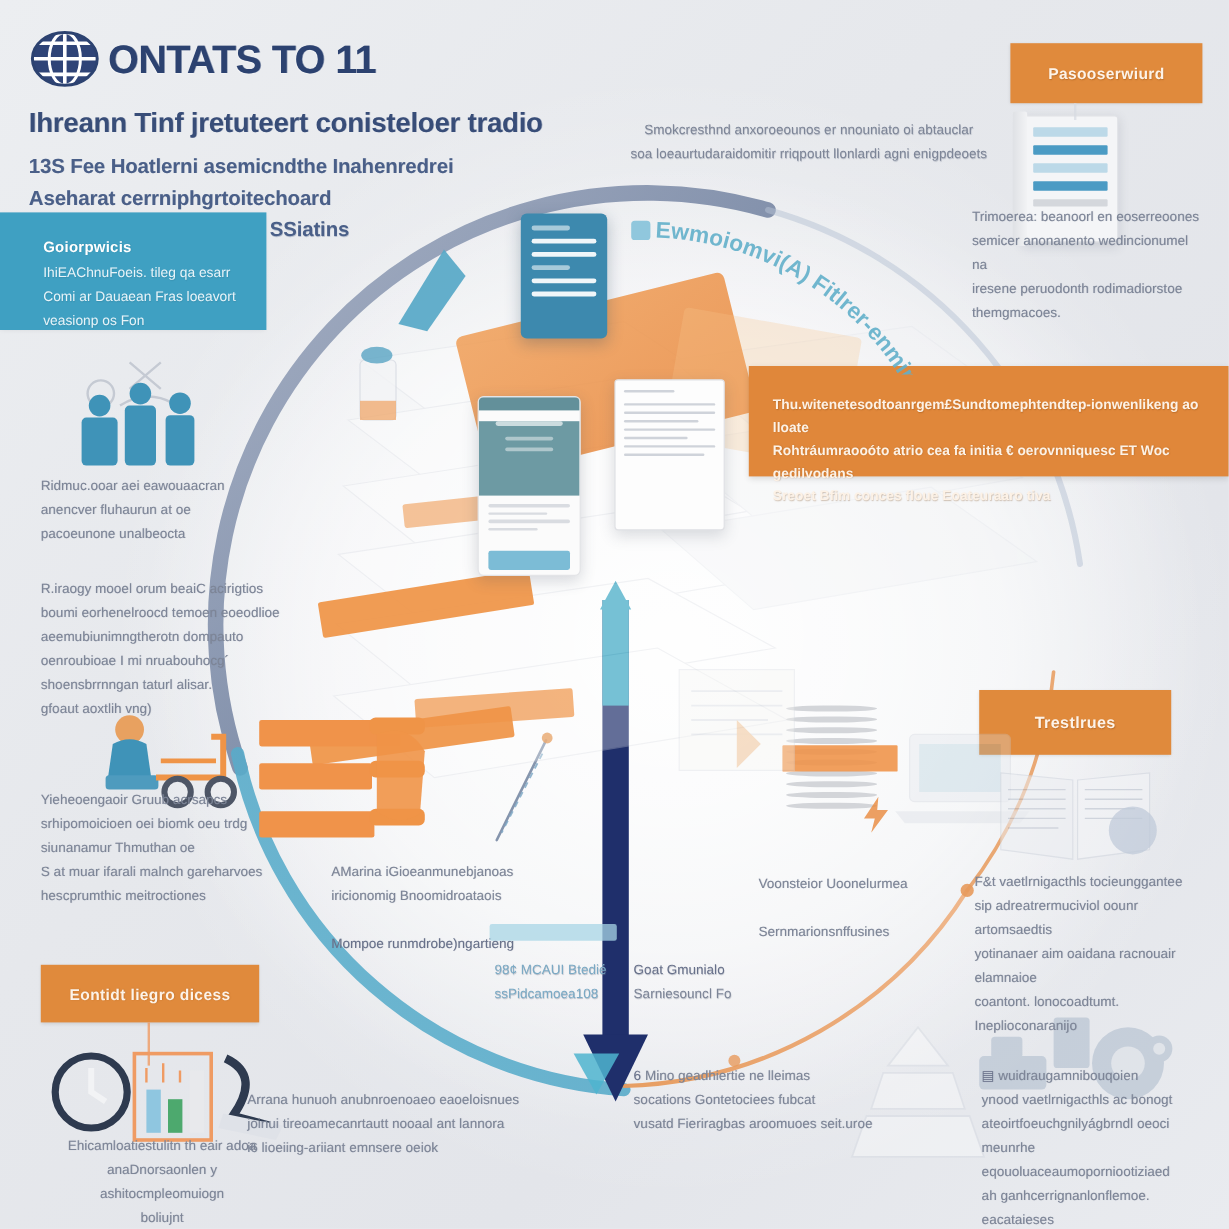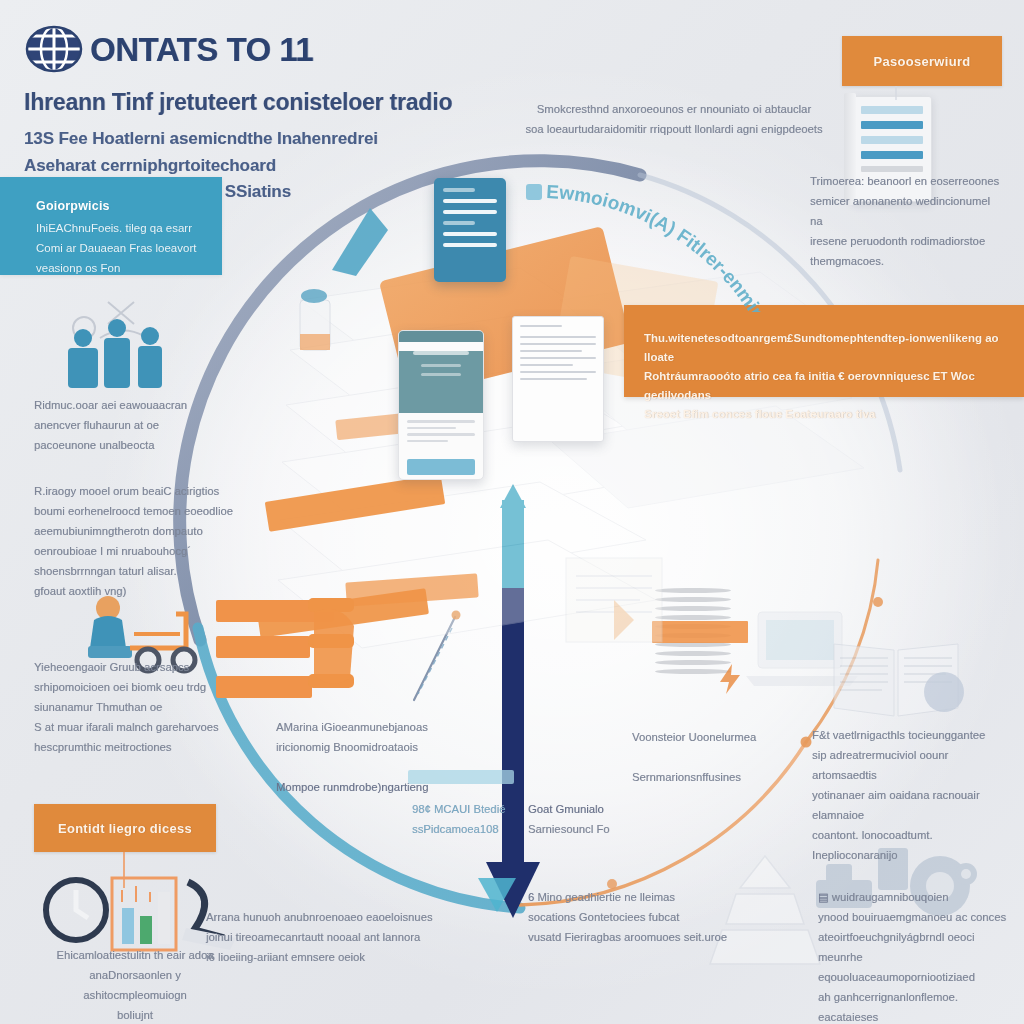--- a/index.html
+++ b/index.html
@@ -287,20 +287,21 @@
     </div>
   </div>
 
   <div class="teal-panel">
     <div class="tp-title">Goiorpwicis</div>
     <div class="tp-body">IhiEAChnuFoeis. tileg qa esarr Comi ar Dauaean Fras loeavort veasionp os Fon</div>
   </div>
 
   <div class="chip" id="chip-password">Pasooserwiurd</div>
   <div class="chip" id="chip-best-practices">Eontidt liegro dicess</div>
+  <div class="chip" id="chip-treatises">Trestlrues</div>
 
   <div class="orange-wide-banner">
     <p>
       <span>Thu.witenetesodtoanrgem£Sundtomephtendtep-ionwenlikeng ao lloate</span><br>
       <span>Rohtráumraooóto atrio cea  fa initia € oerovnniquesc ET  Woc gedilvodans</span><br>
       <span>Sreoet Bfim conces floue Eoateuraaro tiva</span>
     </p>
   </div>
 
   <div class="side-doc">
@@ -531,21 +532,21 @@
     <div>Arrana hunuoh anubnroenoaeo eaoeloisnues</div>
     <div>joinui tireoamecanrtautt nooaal ant lannora</div>
     <div>i6 lioeiing-ariiant emnsere oeiok</div>
   </div>
 
   <div class="tblock" style="left:818px; top:888px; width:200px;">
     <div>
       <b>▤</b>
       <span>wuidraugamnibouqoien</span>
     </div>
-    <div>ynood bouiruaemgmanoeu ac conces</div>
+    <div>ynood vaetlrnigacthls ac bonogt</div>
     <div>ateoirtfoeuchgnilyágbrndl oeoci meunrhe</div>
     <div>eqouoluaceaumoporniootiziaed</div>
     <div>ah ganhcerrignanlonflemoe. eacataieses</div>
   </div>
 
   <svg class="arcs" width="1024" height="1024" viewBox="0 0 1024 1024">
     <path d="M 124 852 L 124 888" stroke="#ef9b63" stroke-width="2" opacity="0.8"></path>
     <path d="M 896 86 L 896 100" stroke="#d7dbe2" stroke-width="2" opacity="0.7"></path>
   </svg>
 

